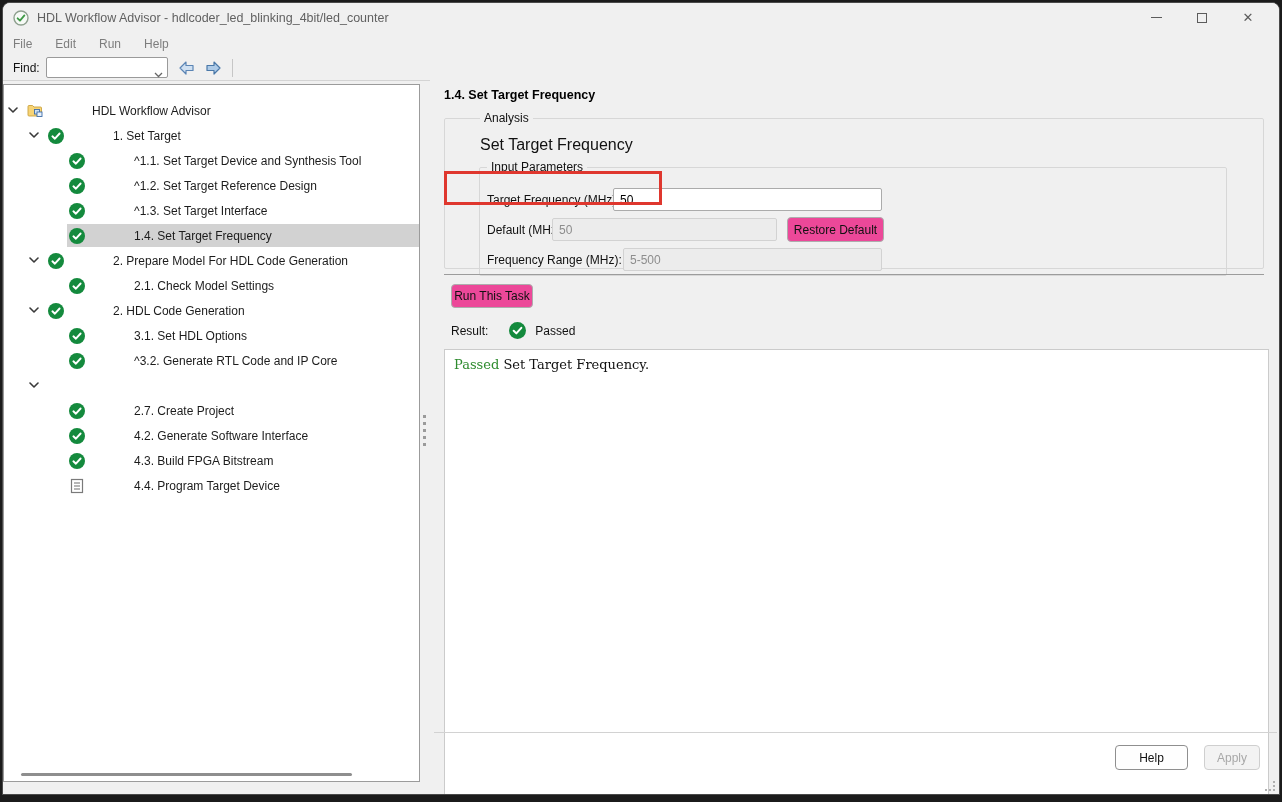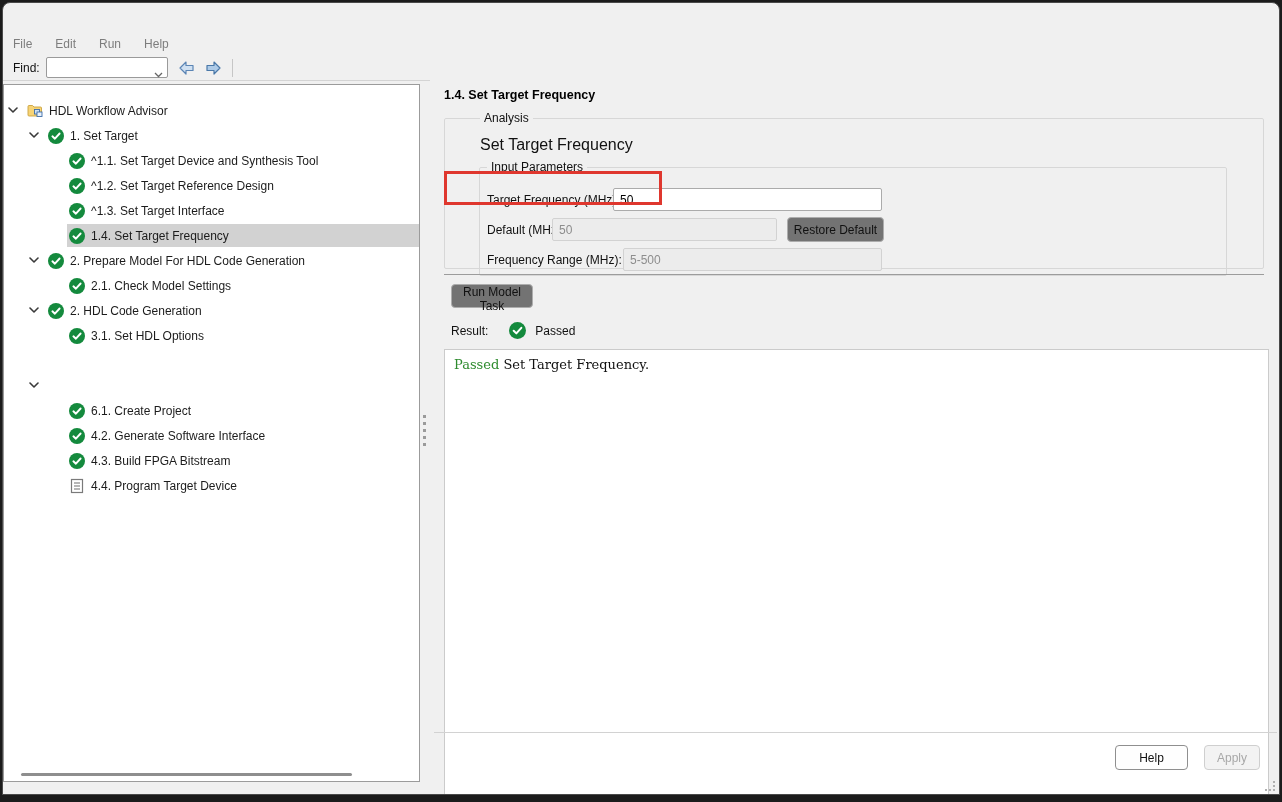--- a/index.html
+++ b/index.html
@@ -40,21 +40,21 @@
   
   .tree-panel { position:absolute; left:0px; top:81px; width:417px; height:698px;
     background:#fff; border:1px solid #9b9b9b; overflow:hidden; }
   .tree { position:absolute; left:0; top:13px; width:100%; }
   .tree-row { display:flex; align-items:center; height:25px; font-size:12px; color:#1c1c1c; }
   .tree-row .indent { flex:0 0 auto; height:1px; }
   .tree-row .chev { flex:0 0 17px; display:flex; align-items:center; justify-content:flex-start; }
   .row-body { flex:1 1 auto; display:flex; align-items:center; height:23px; padding-left:2px; }
   .tree-row.selected .row-body { background:#d2d2d2; }
   .ticon { width:16px; height:16px; margin-right:6px; display:inline-flex; flex:0 0 16px; }
-  .tlabel { white-space:nowrap; }
+  .tlabel { white-space:nowrap;margin-left:43px; }
   .h-scrollbar { position:absolute; left:17px; bottom:5px; width:331px; height:3px;
     background:#8e8e8e; border-radius:2px; }
 
   
   .splitter { position:absolute; left:418px; top:81px; width:9px; height:698px; }
   .splitter .dots { position:absolute; left:2px; top:331px; display:flex; flex-direction:column; gap:4px; }
   .splitter .dots i { width:3px; height:3px; background:#9a9a9a; display:block; }
 
   
   .task-panel { position:absolute; left:427px; top:76px; width:851px; height:717px; background:#f0f0f0; }
@@ -66,21 +66,21 @@
   .fs-inner { position:relative; width:100%; height:100%; }
   .analysis-text { position:absolute; left:7px; top:11px; font-size:16px; color:#111; }
   .fs-input-params { position:absolute; left:6px; top:35px; width:748px; height:116px; }
 
   .param-label { position:absolute; font-size:12px; color:#111; line-height:14px; }
   .param-input { position:absolute; height:23px; border:1px solid #ababab; border-radius:2px;
     background:#fff; font-size:12px; padding:0 6px; color:#000; outline:none;
     font-family:"Liberation Sans",sans-serif; }
   .param-input:disabled, .param-input.disabled { background:#ececec; border-color:#d2d2d2; color:#8d8d8d; }
 
-  .btn { background:#737373; border:1px solid #adadad; border-radius:3px; font-size:12px;
+  .btn { background:#ec4899; border:1px solid #adadad; border-radius:3px; font-size:12px;
     color:#111; font-family:"Liberation Sans",sans-serif; }
   .restore-btn { position:absolute; left:307px; top:43px; width:97px; height:25px; border-radius:4px; }
 
   .annotation-rect { position:absolute; left:14px; top:92px; width:218px; height:34px;
     border:3px solid #df372e; z-index:5; pointer-events:none; }
 
   .section-divider { position:absolute; left:14px; top:195px; width:820px; height:0;
     border-top:1px solid #9c9c9c; }
   .run-btn { position:absolute; left:21px; top:205px; width:82px; height:24px; border-radius:4px; }
 
@@ -101,20 +101,38 @@
     border-radius:4px; background:#f3f3f3; border:1px solid #cfcfcf; color:#a8a8a8; }
 
   .resize-grip { position:absolute; right:4px; bottom:3px; width:10px; height:10px; }
   .resize-grip i { position:absolute; width:2px; height:2px; background:#b0b0b0; }
 </style>
 </head>
 <body>
 
 <div class="window">
 
+  <div class="titlebar">
+    <span style="display:inline-flex;">
+      <svg width="16" height="16" viewBox="0 0 16 16">
+        <circle cx="8" cy="8" r="7" fill="#f6faf6" stroke="#8fa08f" stroke-width="1.4"></circle>
+        <path d="M4.6 8.3 L7 10.6 L11.4 5.4" fill="none" stroke="#3f9a46" stroke-width="1.8" stroke-linecap="round" stroke-linejoin="round"></path>
+      </svg>
+    </span>
+    <span class="title-text">HDL Workflow Advisor - hdlcoder_led_blinking_4bit/led_counter</span>
+    <div class="win-controls">
+      <span class="win-btn">
+          <i class="min-glyph"></i>
+        </span>
+      <span class="win-btn">
+          <i class="max-glyph"></i>
+        </span>
+      <span class="win-btn">✕</span>
+    </div>
+  </div>
 
   <div class="menubar">
     <span class="menu-item">File</span>
     <span class="menu-item">Edit</span>
     <span class="menu-item">Run</span>
     <span class="menu-item">Help</span>
   </div>
 
   <div class="toolbar">
     <span class="find-label">Find:</span>
@@ -286,40 +304,49 @@
                 <circle cx="8" cy="8" r="8" fill="#148a3d"></circle>
                 <path d="M4.4 8.3 L6.9 10.7 L11.6 5.5" fill="none" stroke="#fff" stroke-width="1.9" stroke-linecap="round" stroke-linejoin="round"></path>
               </svg>
             </span>
             <span class="tlabel">3.1. Set HDL Options</span>
           </span>
         </div>
         <div class="tree-row">
           <span class="indent" style="width:46px"></span>
           <span class="chev"></span>
+          <span class="row-body">
+            <span class="ticon">
+              <svg width="16" height="16" viewBox="0 0 16 16">
+                <circle cx="8" cy="8" r="8" fill="#148a3d"></circle>
+                <path d="M4.4 8.3 L6.9 10.7 L11.6 5.5" fill="none" stroke="#fff" stroke-width="1.9" stroke-linecap="round" stroke-linejoin="round"></path>
+              </svg>
+            </span>
+            <span class="tlabel">^3.2. Generate RTL Code and IP Core</span>
+          </span>
         </div>
         <div class="tree-row">
           <span class="indent" style="width:25px"></span>
           <span class="chev">
             <svg width="10" height="7" viewBox="0 0 10 7">
               <path d="M1 1 L5 5 L9 1" fill="none" stroke="#3a3a3a" stroke-width="1.6" stroke-linecap="round" stroke-linejoin="round"></path>
             </svg>
           </span>
         </div>
         <div class="tree-row">
           <span class="indent" style="width:46px"></span>
           <span class="chev"></span>
           <span class="row-body">
             <span class="ticon">
               <svg width="16" height="16" viewBox="0 0 16 16">
                 <circle cx="8" cy="8" r="8" fill="#148a3d"></circle>
                 <path d="M4.4 8.3 L6.9 10.7 L11.6 5.5" fill="none" stroke="#fff" stroke-width="1.9" stroke-linecap="round" stroke-linejoin="round"></path>
               </svg>
             </span>
-            <span class="tlabel">6.1. Create Project</span>
+            <span class="tlabel">2.7. Create Project</span>
           </span>
         </div>
         <div class="tree-row">
           <span class="indent" style="width:46px"></span>
           <span class="chev"></span>
           <span class="row-body">
             <span class="ticon">
               <svg width="16" height="16" viewBox="0 0 16 16">
                 <circle cx="8" cy="8" r="8" fill="#148a3d"></circle>
                 <path d="M4.4 8.3 L6.9 10.7 L11.6 5.5" fill="none" stroke="#fff" stroke-width="1.9" stroke-linecap="round" stroke-linejoin="round"></path>
@@ -392,21 +419,21 @@
             <input class="param-input disabled" disabled="" style="left: 143px; top: 74px; width: 259px;" value="5-500">
           </div>
         </fieldset>
       </div>
     </fieldset>
 
     <div class="annotation-rect"></div>
 
     <div class="section-divider"></div>
 
-    <button class="btn run-btn">Run Model Task</button>
+    <button class="btn run-btn">Run This Task</button>
 
     <div class="result-row">
       <span class="result-label">Result:</span>
       <span style="display:inline-flex;">
         <svg width="17" height="17" viewBox="0 0 16 16">
           <circle cx="8" cy="8" r="8" fill="#148a3d"></circle>
           <path d="M4.4 8.3 L6.9 10.7 L11.6 5.5" fill="none" stroke="#fff" stroke-width="1.9" stroke-linecap="round" stroke-linejoin="round"></path>
         </svg>
       </span>
       <span class="result-status">Passed</span>

